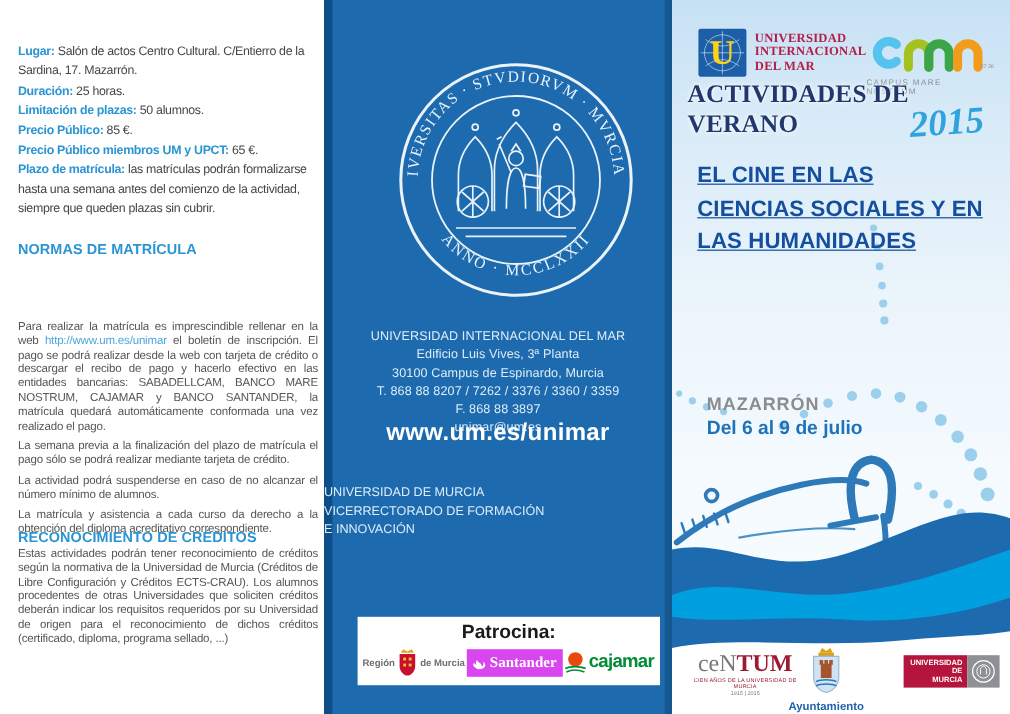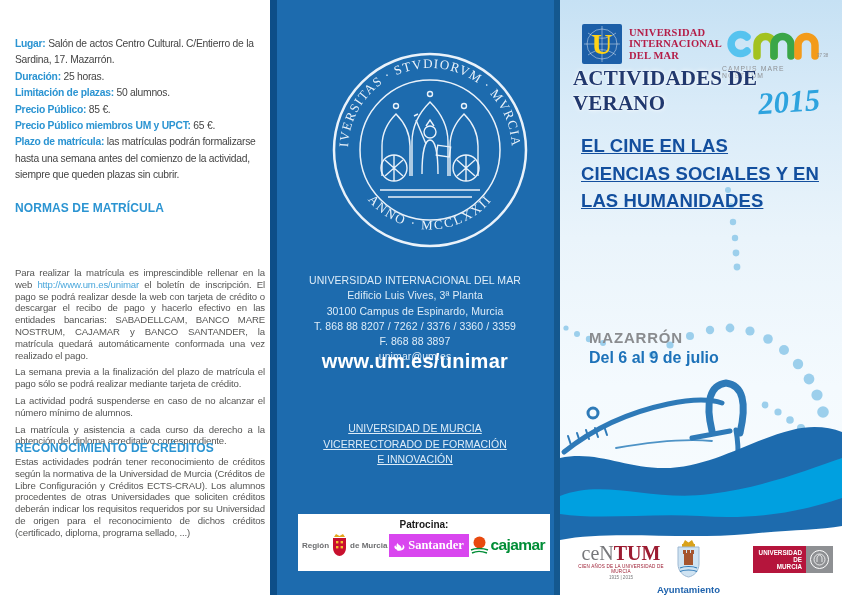--- a/index.html
+++ b/index.html
@@ -26,24 +26,24 @@
 
   
   .panel-center { position:absolute; left:270px; top:0; width:290px; height:595px; background:#1d6bae; }
   .panel-center::before { content:""; position:absolute; left:0; top:0; width:7px; height:100%; background:#0d4e88; }
   .panel-center::after  { content:""; position:absolute; right:0; top:0; width:6px; height:100%; background:#14588f; }
   .seal { position:absolute; top:50px; left:60px; width:200px; height:200px; }
   .address-block { position:absolute; top:262px; left:0; width:100%; text-align:center;
     color:#ddecf8; font-size:10.5px; line-height:15.3px; letter-spacing:0.1px;margin-top:11px; }
   .website { position:absolute; top:350px; left:0; width:100%; text-align:center;
     color:#ffffff; font-weight:bold; font-size:20px; letter-spacing:0.3px; }
-  .org-block { position:absolute; top:421px; left:0; width:100%; text-align:center;
-    color:#ddecf8; font-size:10.5px; line-height:15.5px;text-decoration:underline; }
+  .org-block { position:absolute; top:403px; left:0; width:100%; 
+    color:#ddecf8; font-size:10.5px; line-height:15.5px; }
   .sponsor-box { position:absolute; top:514px; left:28px; width:252px; height:57px; background:#ffffff; }
-  .sponsor-heading { text-align:center; font-size:10px; font-weight:bold; color:#1a1a1a; margin-top:5px; }
+  .sponsor-heading { text-align:center; font-size:16px; font-weight:bold; color:#1a1a1a; margin-top:5px; }
   .sponsor-row { display:flex; align-items:center; justify-content:space-between; padding:3px 5px 0 4px; }
   .region-logo { display:flex; align-items:center; gap:2px; }
   .region-text { font-size:8px; font-weight:bold; color:#6d6e70; }
   .santander-logo { width:80px; height:23px; background:#d946ef; color:#ffffff; display:flex;
     align-items:center; justify-content:center; gap:3px;
     font-family:"Liberation Serif", serif; font-weight:bold; font-size:12.5px; }
   .cajamar-logo { display:flex; align-items:center; gap:2px; }
   .cajamar-text { font-size:15.5px; font-weight:bold; color:#008d36; letter-spacing:-0.6px; }
 
   

